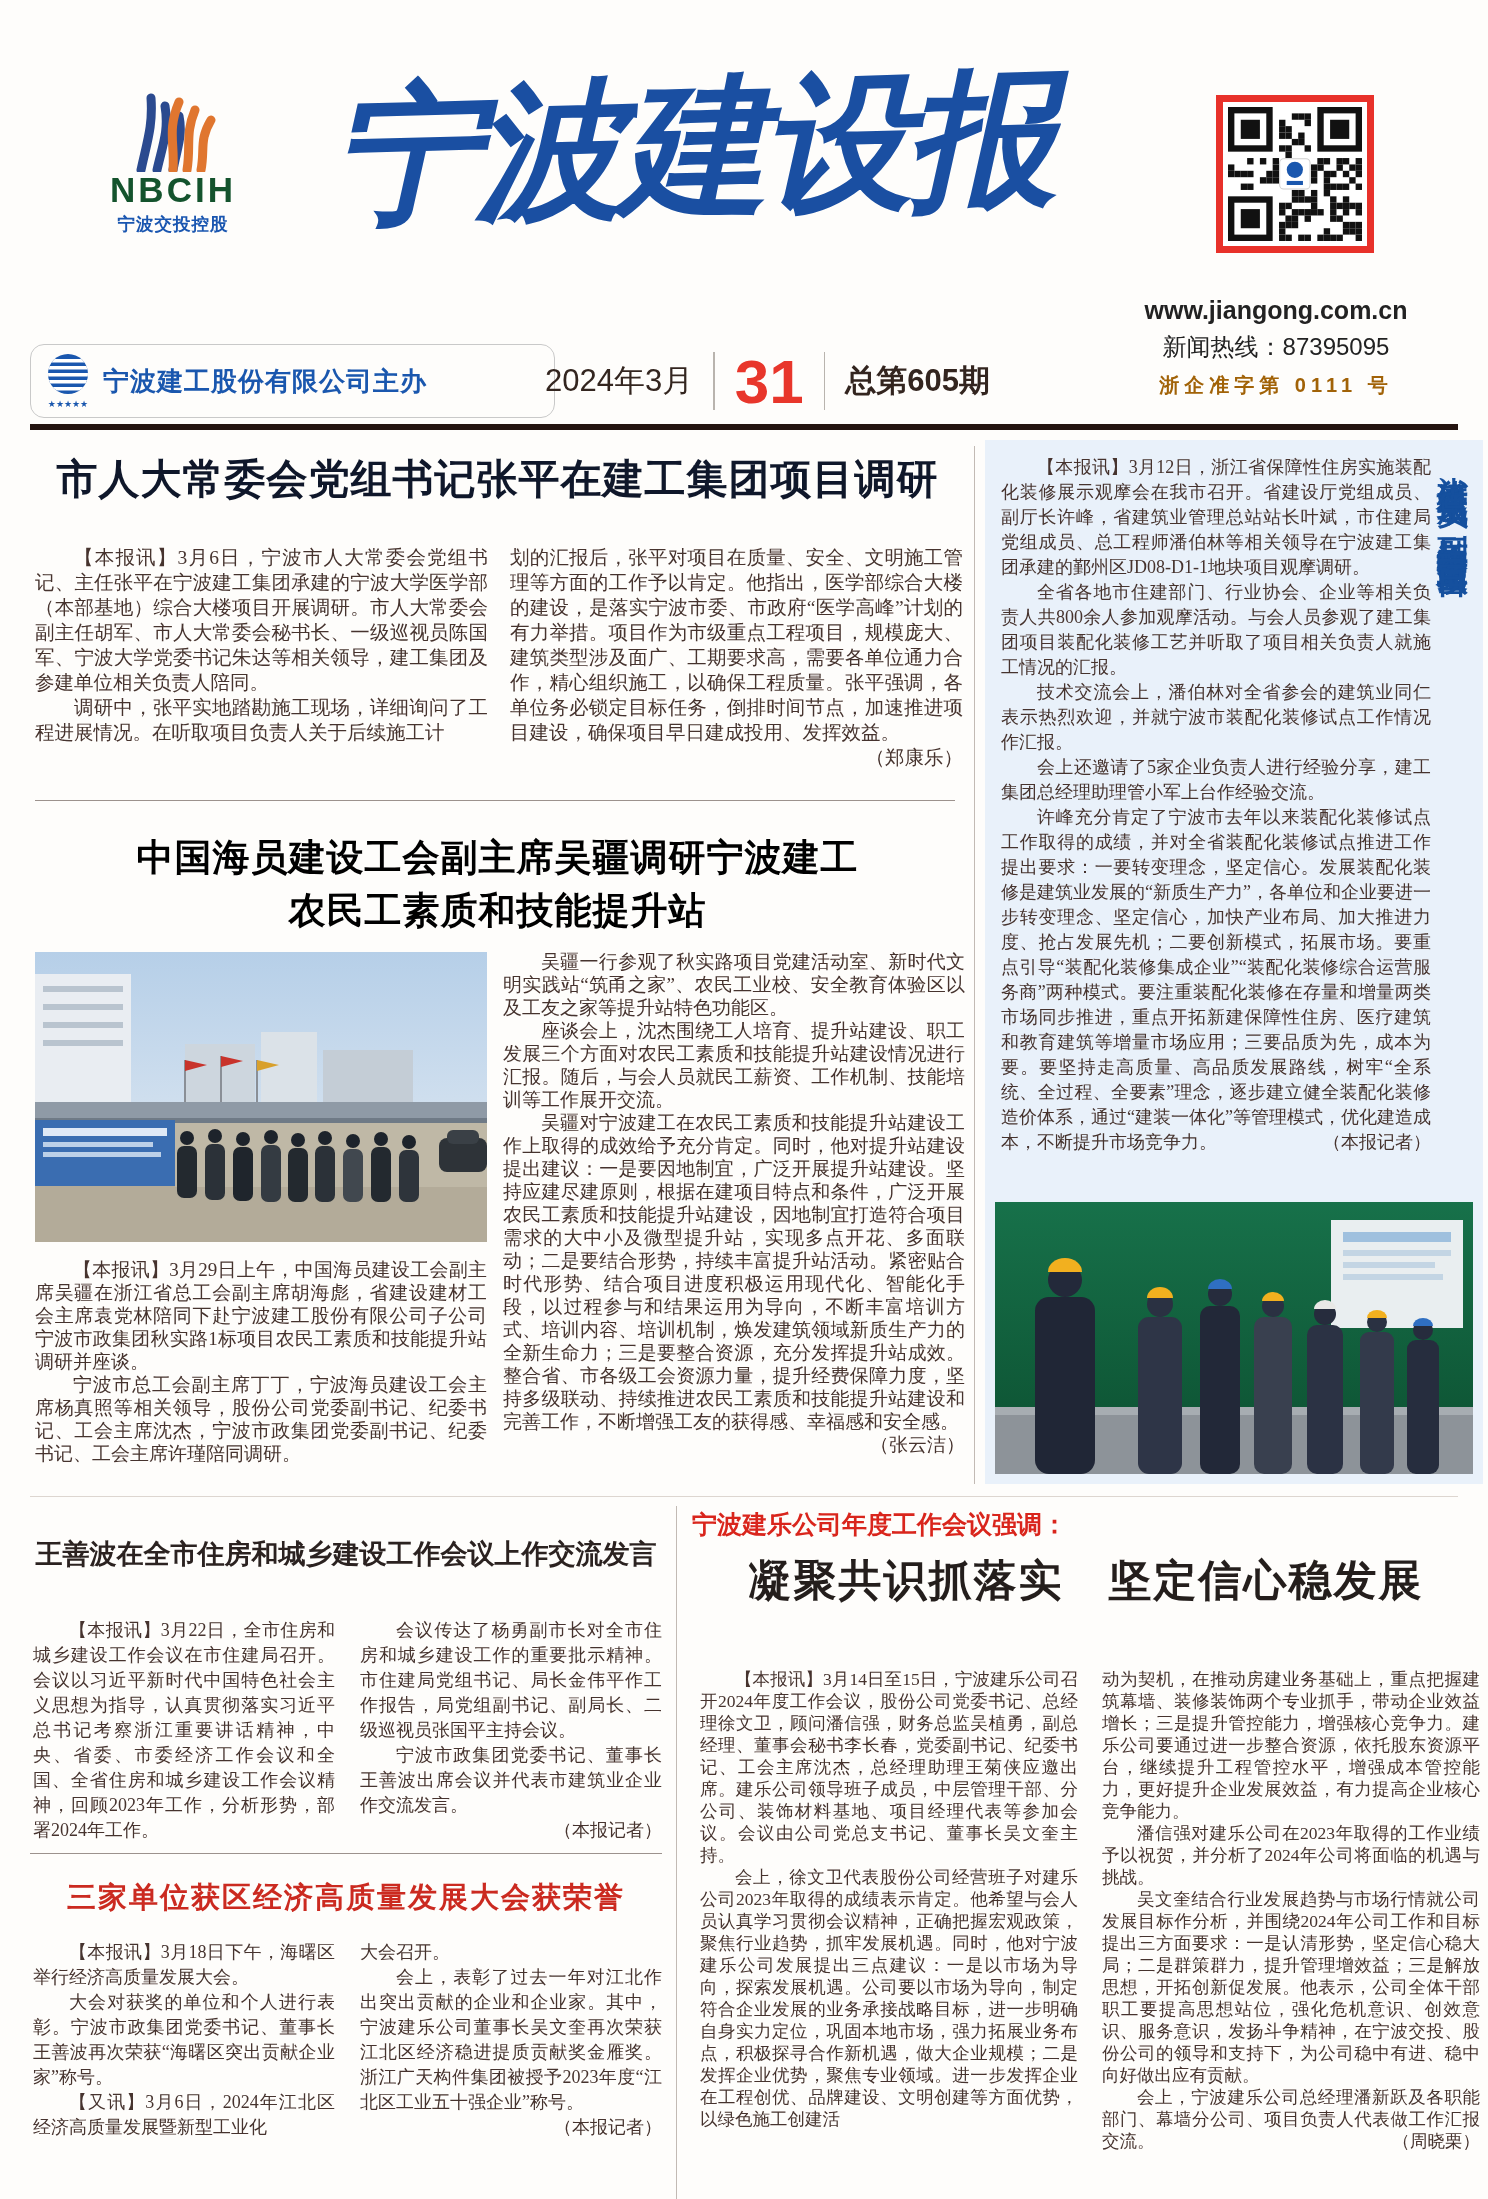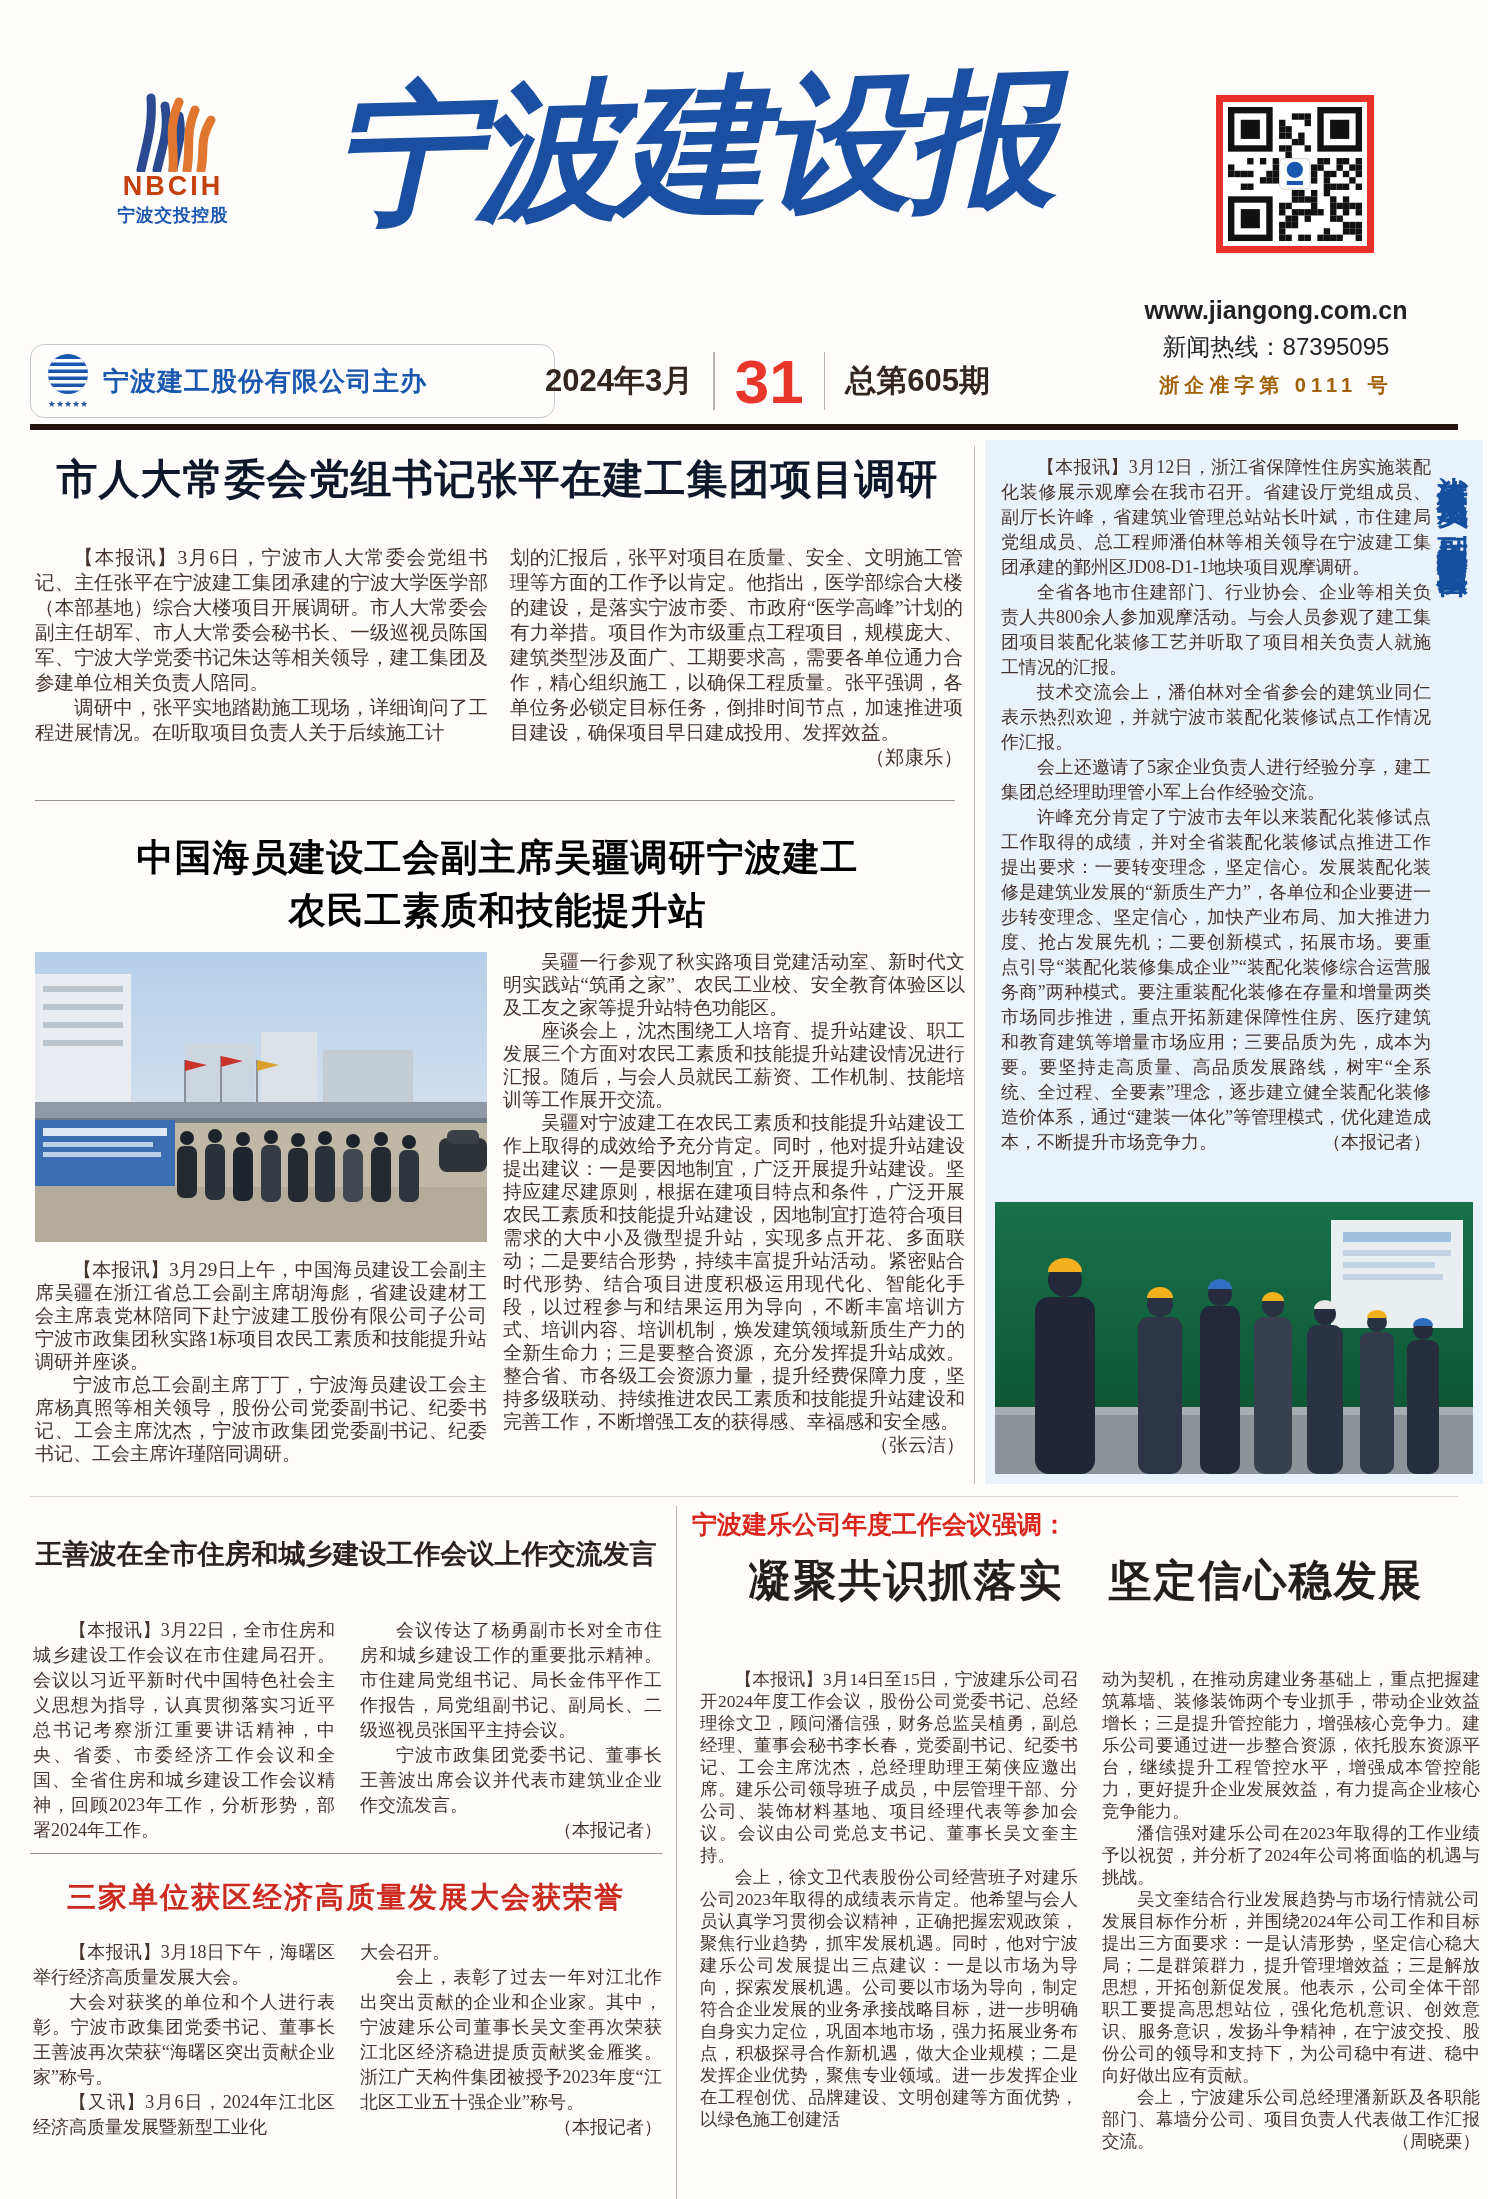--- a/index.html
+++ b/index.html
@@ -7,33 +7,33 @@
         font-family:"Liberation Serif",serif;color:#46332e;}
   .abs{position:absolute;}
   .sans{font-family:"Liberation Sans",sans-serif;}
   .center{text-align:center;}
   .jus{text-align:justify;}
   .col p{margin:0;text-indent:2em;}
   .col p.cont{text-indent:0;}
   .byline{float:right;}
   .flexcols{display:flex;}
   
-  .logo-acronym{color:#c2410c;font-weight:bold;font-size:27px;letter-spacing:3px;line-height:1.05;}
+  .logo-acronym{color:#14532d;font-weight:bold;font-size:35px;letter-spacing:3px;line-height:1.05;}
   .logo-caption{color:#1a56b0;font-weight:bold;font-size:17.5px;letter-spacing:1px;margin-top:3px;}
   .masthead-title{font-size:150px;font-weight:bold;font-style:italic;color:#1a4fa2;
         letter-spacing:-6px;white-space:nowrap;transform:rotate(-1.5deg);line-height:1.0;}
   .qr-box{border:7px solid #e8312a;background:#fff;padding:5px;width:134px;height:134px;}
   .mh-site{font-size:25px;font-weight:bold;color:#222;}
   .mh-hotline{font-size:24px;color:#222;margin-top:6px;}
   .mh-license{font-size:20px;color:#a16207;letter-spacing:5px;margin-top:9px;font-weight:bold;}
   .pub-box{width:525px;height:74px;border:1.5px solid #c9c9c9;border-radius:14px;
         display:flex;align-items:center;box-sizing:border-box;padding-left:14px;}
   .pub-text{color:#1a57ae;font-weight:bold;font-size:26px;margin-left:12px;letter-spacing:1px;}
   .date-group{height:74px;display:flex;align-items:center;color:#33251f;}
-  .date-month{font-size:31px;font-weight:bold;}
+  .date-month{font-size:31px;font-weight:normal;}
   .date-sep{width:1.5px;height:58px;background:#b9b4ae;margin:0 20px;}
   .date-day{font-size:62px;font-weight:bold;color:#e8362b;}
   .date-issue{font-size:31px;font-weight:bold;}
   .top-rule{height:6px;background:#241410;}
   
   .right-panel{background:#e9f1fa;}
   .vline{width:1px;background:#c2bab4;}
   .hline{height:1px;background:#9c928d;}
   .hline-light{height:1px;background:#ddd6d0;}
   

